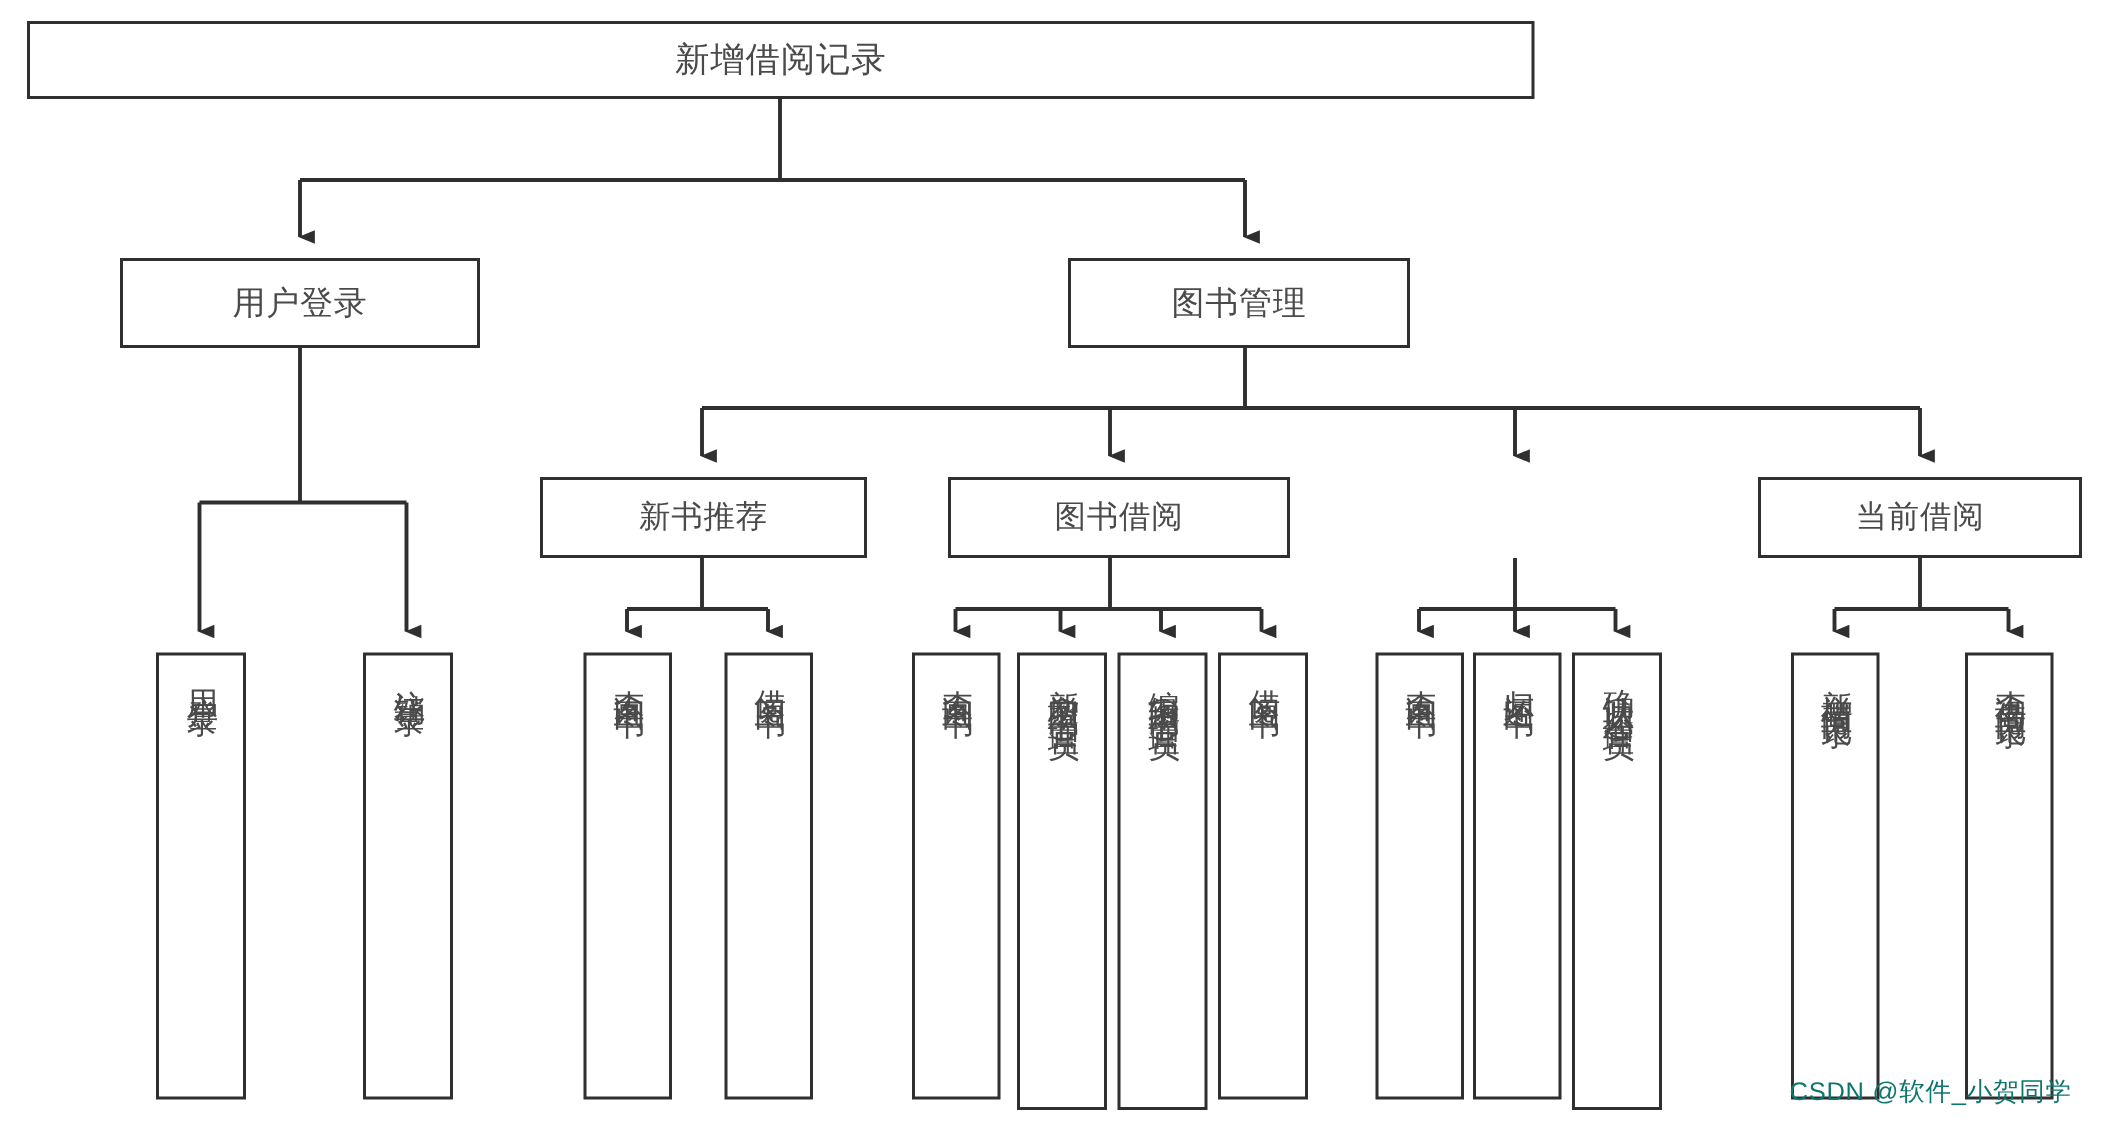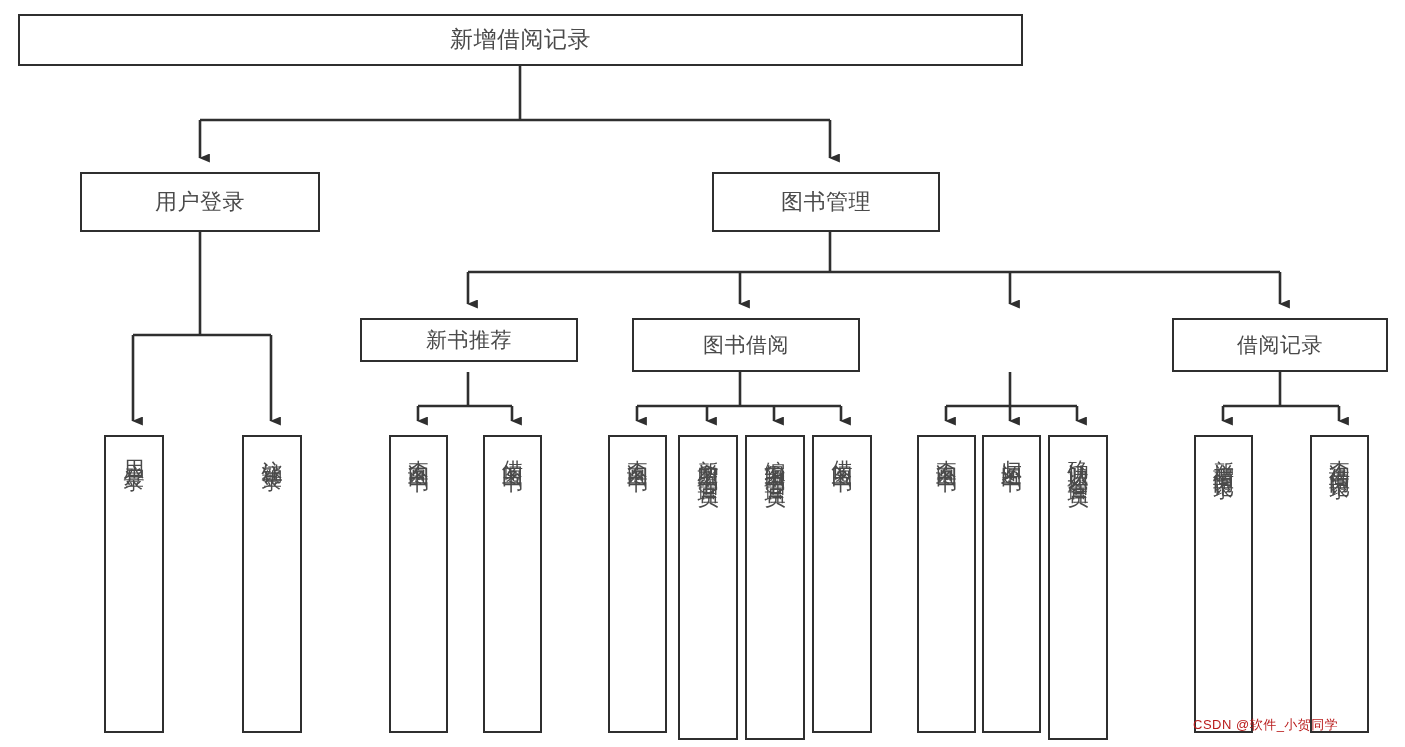--- a/index.html
+++ b/index.html
@@ -54,22 +54,22 @@
   .node.leaf .lbl{
     writing-mode:vertical-rl;
     text-orientation:upright;
     -webkit-writing-mode:vertical-rl;
     line-height:1.05;
     letter-spacing:4px;
     white-space:nowrap;
   }
   .watermark{
     position:absolute;
-    font-size:13px;
-    color:#b91c1c;
+    font-size:17px;
+    color:#0f766e;
     white-space:nowrap;
     letter-spacing:0.5px;
     user-select:none;
   }
 </style>
 </head>
 <body>
 
 <div id="stage">
 
@@ -127,28 +127,28 @@
     <span class="lbl">新增借阅记录</span>
   </div>
 
   <div class="node lvl1" style="left:80px;top:172px;width:240px;height:60px;">
     <span class="lbl">用户登录</span>
   </div>
   <div class="node lvl1" style="left:712px;top:172px;width:228px;height:60px;">
     <span class="lbl">图书管理</span>
   </div>
 
-  <div class="node lvl2" style="left:360px;top:318px;width:218px;height:44px;">
+  <div class="node lvl2" style="left:360px;top:318px;width:218px;height:54px;">
     <span class="lbl">新书推荐</span>
   </div>
   <div class="node lvl2" style="left:632px;top:318px;width:228px;height:54px;">
     <span class="lbl">图书借阅</span>
   </div>
   <div class="node lvl2" style="left:1172px;top:318px;width:216px;height:54px;">
-    <span class="lbl">借阅记录</span>
+    <span class="lbl">当前借阅</span>
   </div>
 
   <div class="node leaf" style="left:104px;top:435px;width:60px;height:298px;">
     <span class="lbl">用户登录</span>
   </div>
   <div class="node leaf" style="left:242px;top:435px;width:60px;height:298px;">
     <span class="lbl">注销登录</span>
   </div>
 
   <div class="node leaf" style="left:389px;top:435px;width:59px;height:298px;">

